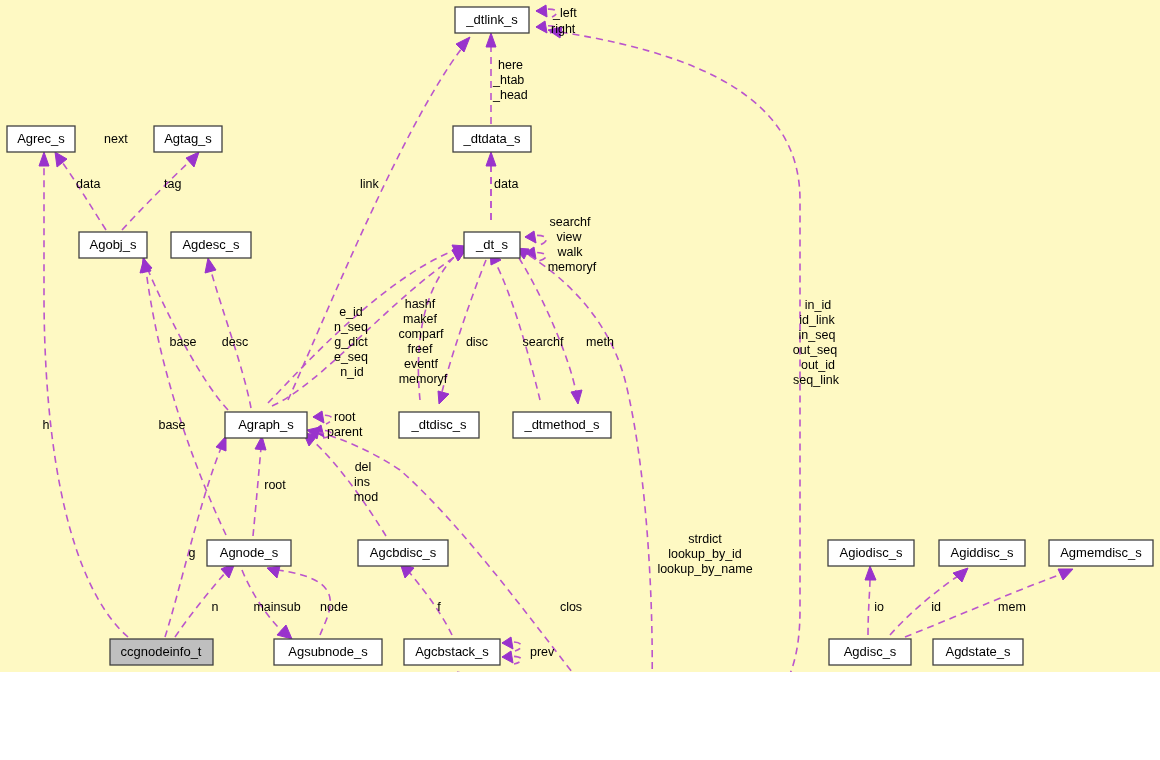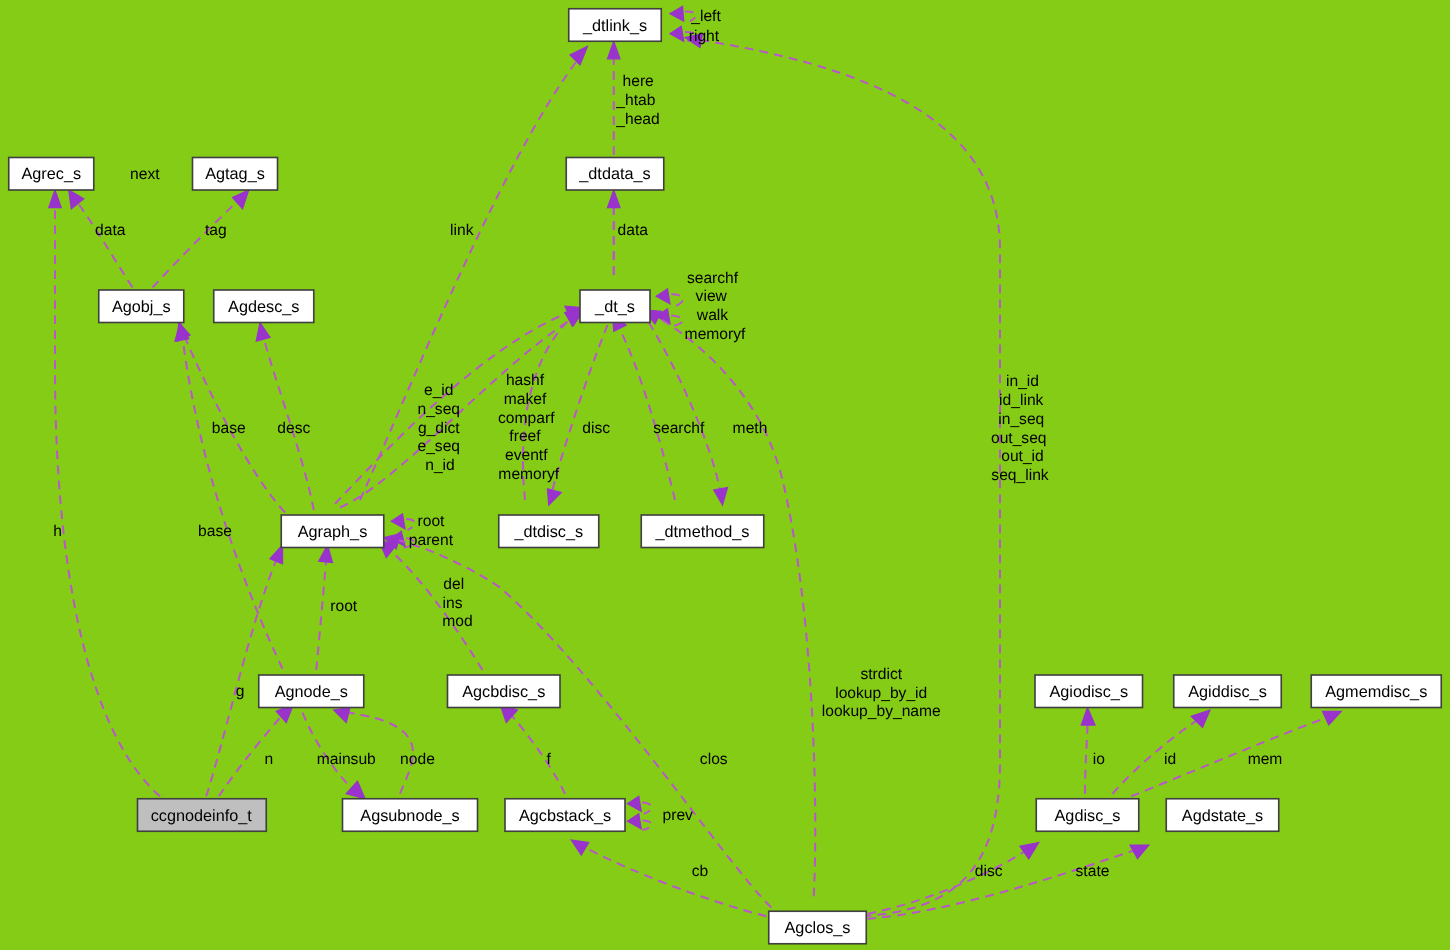--- a/index.html
+++ b/index.html
@@ -3,22 +3,22 @@
 <meta charset="utf-8">
 <style>
   html, body {
     margin: 0;
     padding: 0;
     background: #ffffff;
   }
   #canvas {
     position: relative;
     width: 1160px;
-    height: 760px;
-    background: #84cc16;
+    height: 672px;
+    background: #fef9c3;
     font-family: "Liberation Sans", sans-serif;
     overflow: hidden;
   }
   svg#graph {
     position: absolute;
     left: 0;
     top: 0;
     width: 1160px;
     height: 760px;
   }

